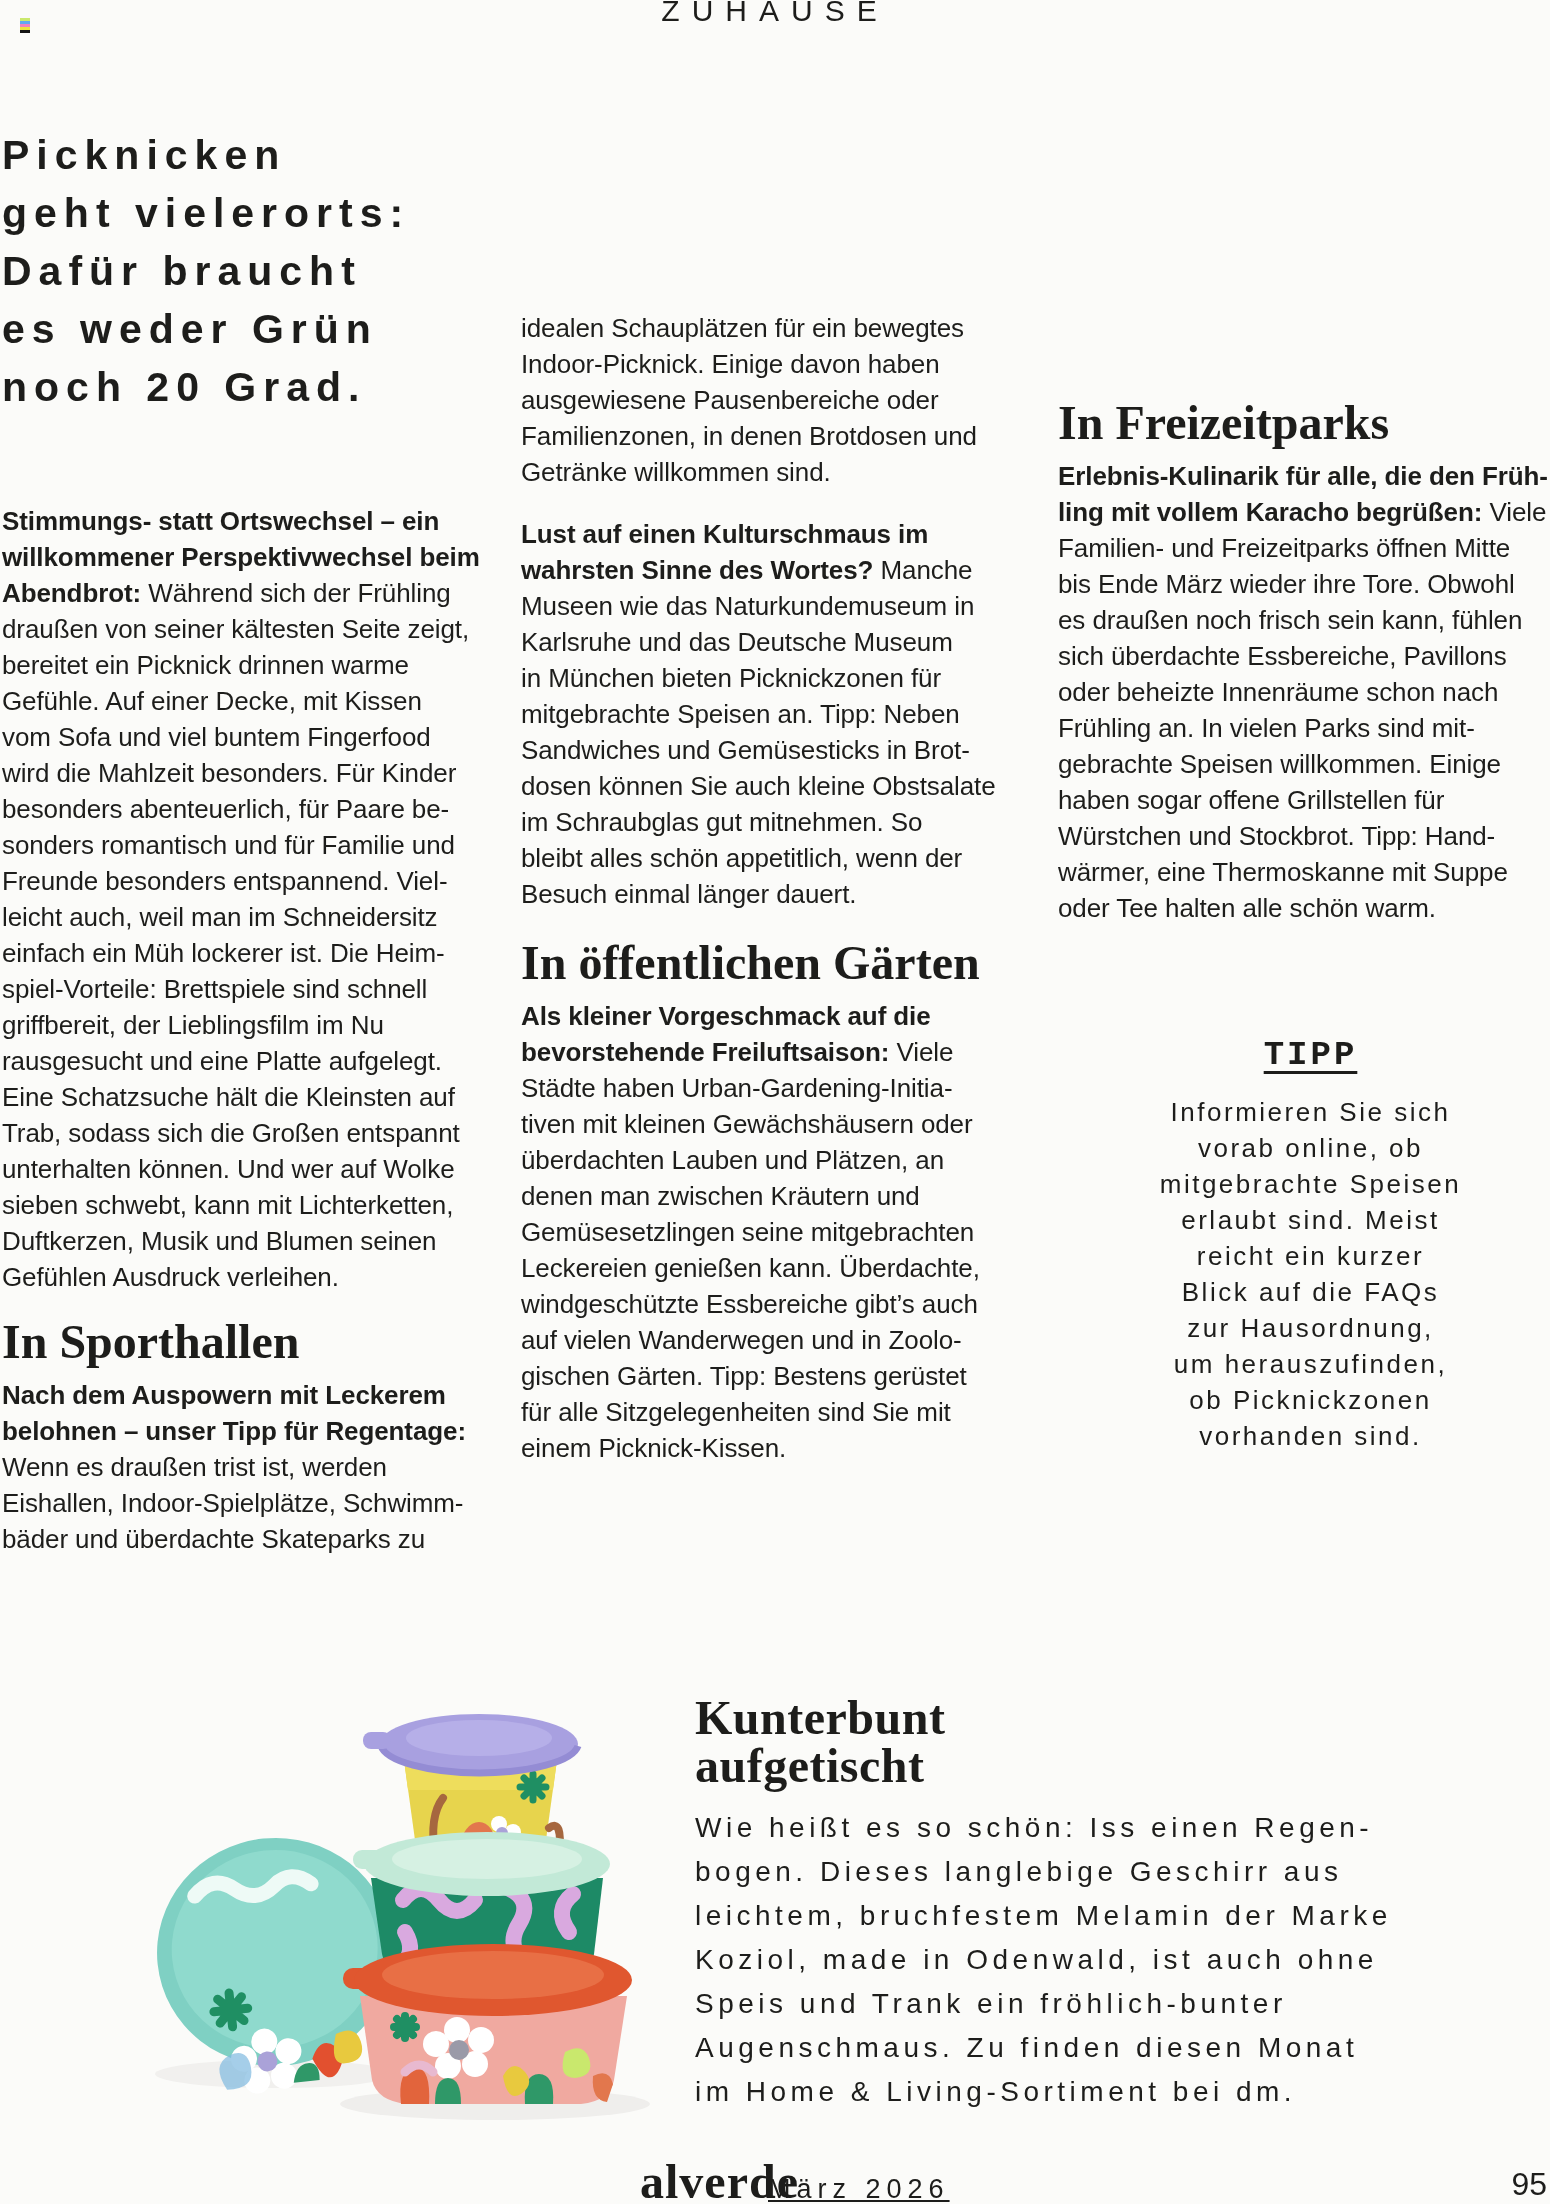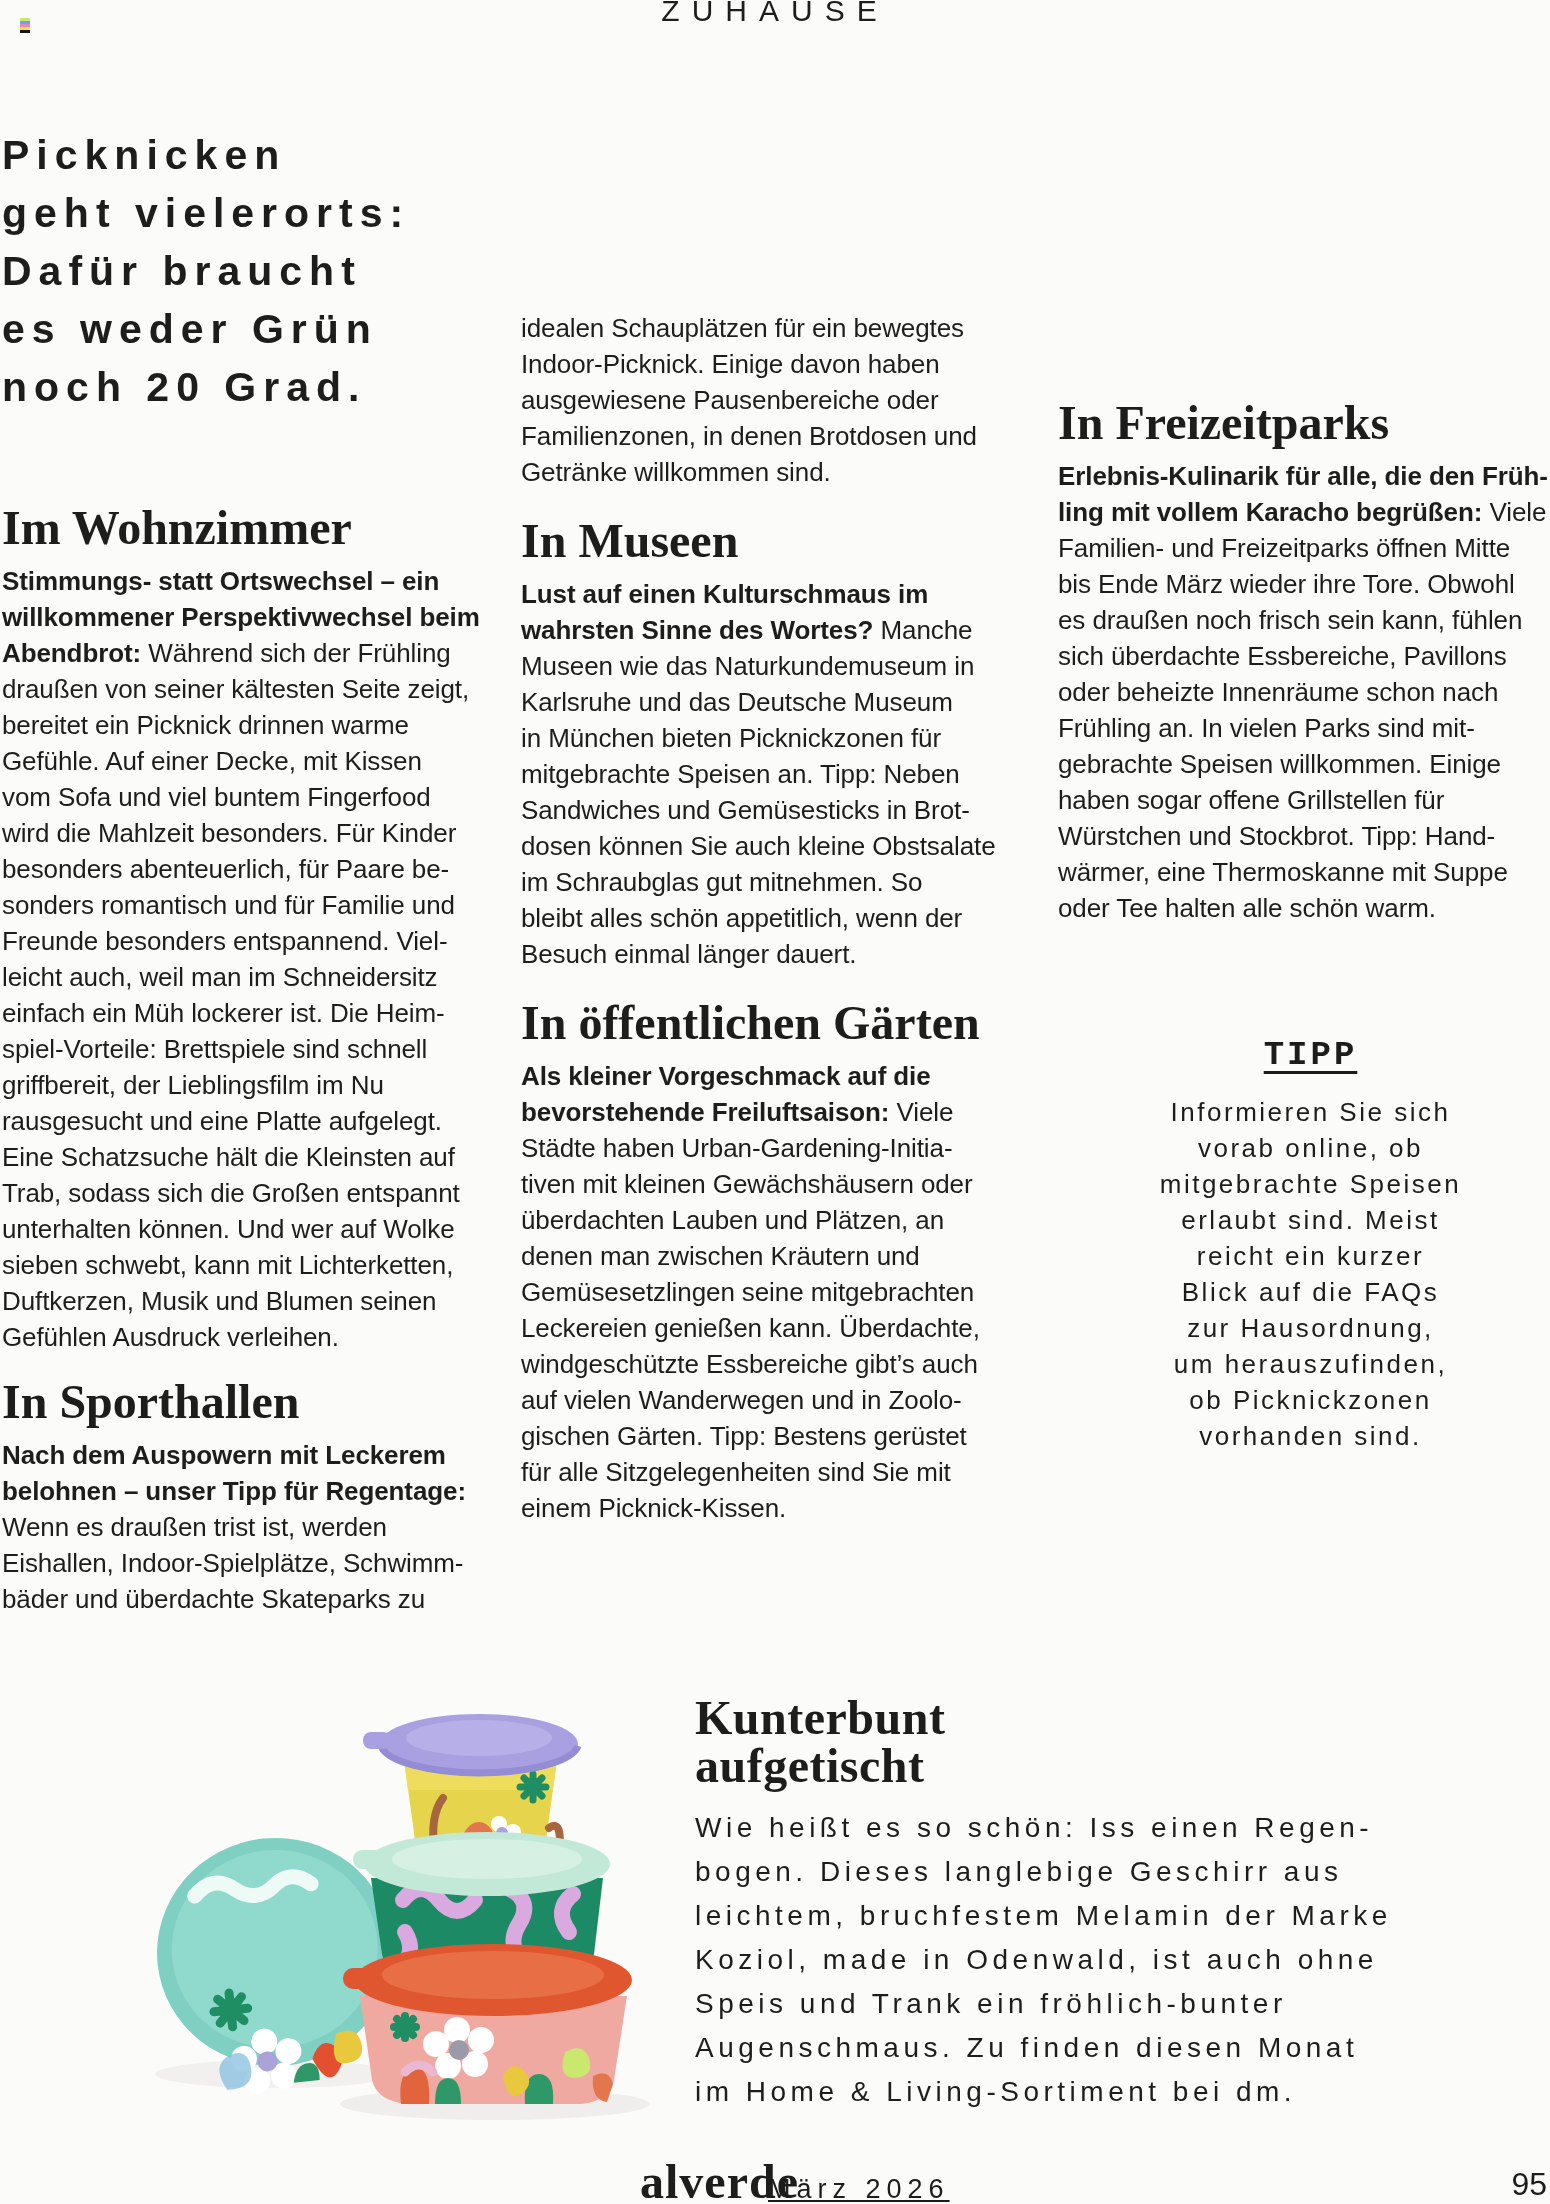--- a/index.html
+++ b/index.html
@@ -103,21 +103,20 @@
   </div>
 
 <div class="intro">Picknicken
 geht vielerorts:
 Dafür braucht
 es weder Grün
 noch 20 Grad.</div>
 
 <div class="col col-left">
   <div class="sect first">
-    <h2 class="section">Im Wohnzimmer</h2>
     <p class="body"><span class="lead">Stimmungs- statt Ortswechsel – ein
 willkommener Perspektivwechsel beim
 Abendbrot:</span><span> Während sich der Frühling
 draußen von seiner kältesten Seite zeigt,
 bereitet ein Picknick drinnen warme
 Gefühle. Auf einer Decke, mit Kissen
 vom Sofa und viel buntem Fingerfood
 wird die Mahlzeit besonders. Für Kinder
 besonders abenteuerlich, für Paare be-
 sonders romantisch und für Familie und
@@ -144,21 +143,20 @@
   </div>
 </div>
 
 <div class="col col-mid">
   <p class="body">idealen Schauplätzen für ein bewegtes
 Indoor-Picknick. Einige davon haben
 ausgewiesene Pausenbereiche oder
 Familienzonen, in denen Brotdosen und
 Getränke willkommen sind.</p>
   <div class="sect">
-    <h2 class="section">In Museen</h2>
     <p class="body"><span class="lead">Lust auf einen Kulturschmaus im
 wahrsten Sinne des Wortes?</span><span> Manche
 Museen wie das Naturkundemuseum in
 Karlsruhe und das Deutsche Museum
 in München bieten Picknickzonen für
 mitgebrachte Speisen an. Tipp: Neben
 Sandwiches und Gemüsesticks in Brot-
 dosen können Sie auch kleine Obstsalate
 im Schraubglas gut mitnehmen. So
 bleibt alles schön appetitlich, wenn der

